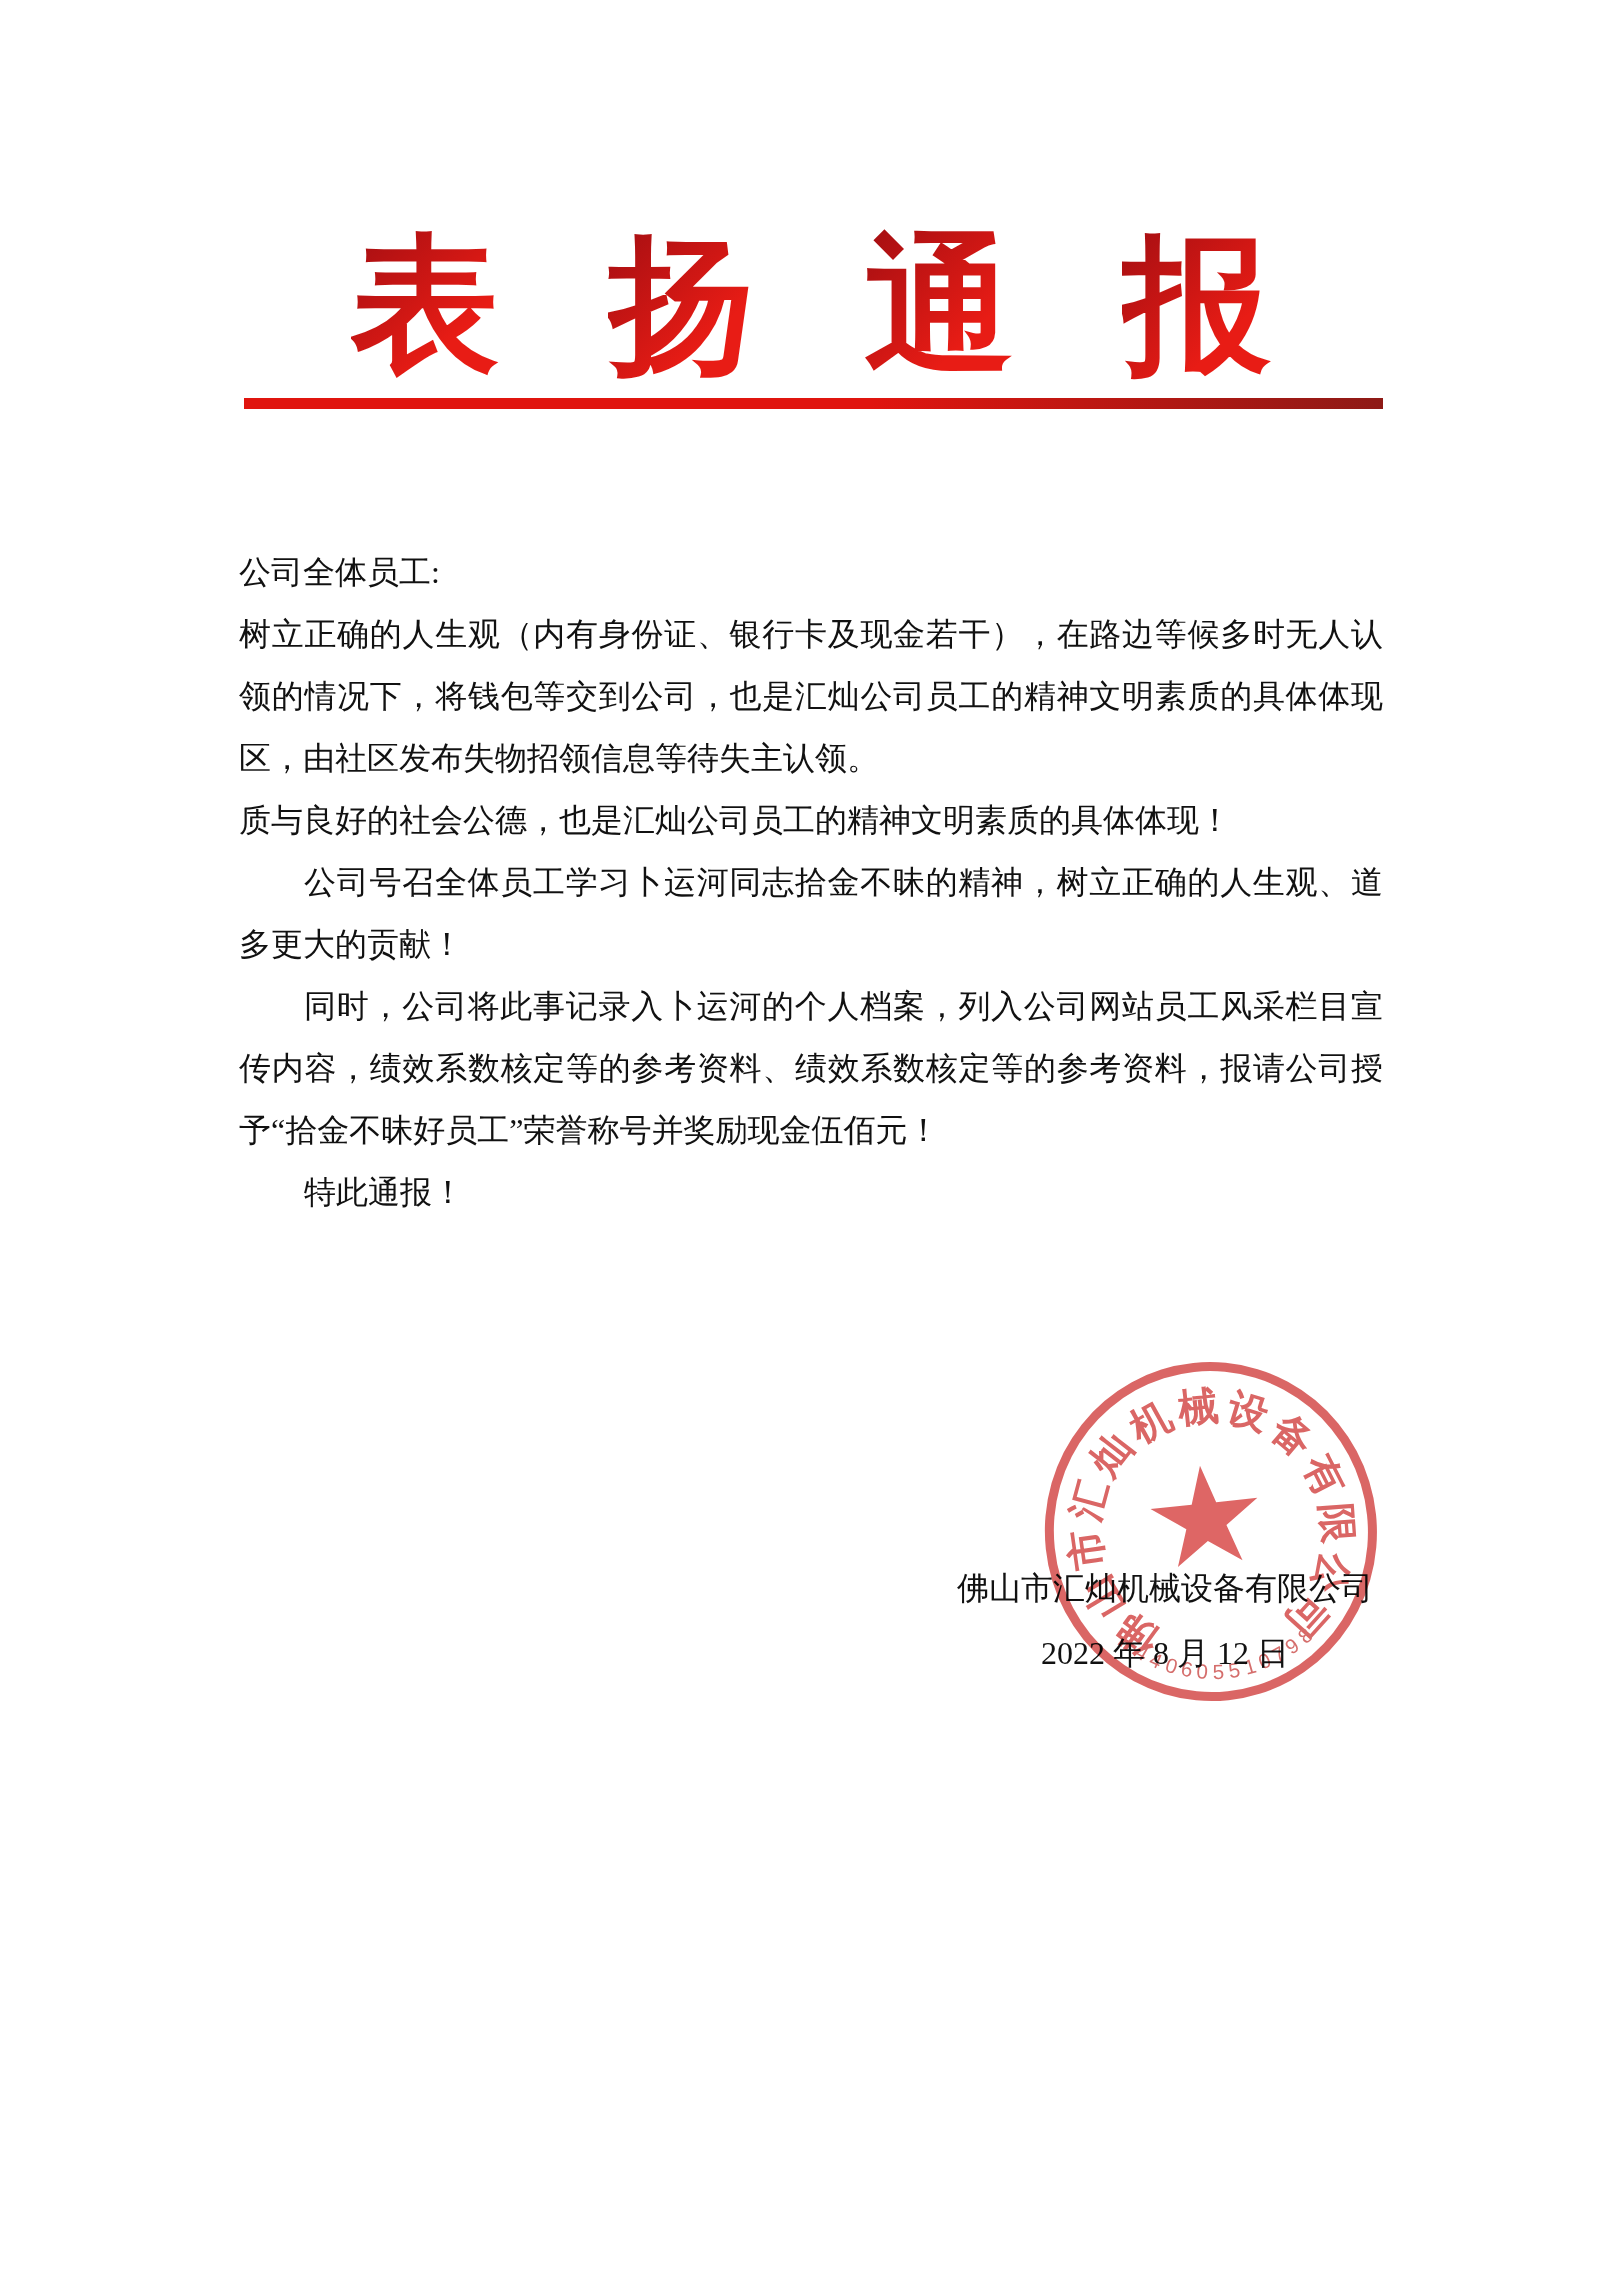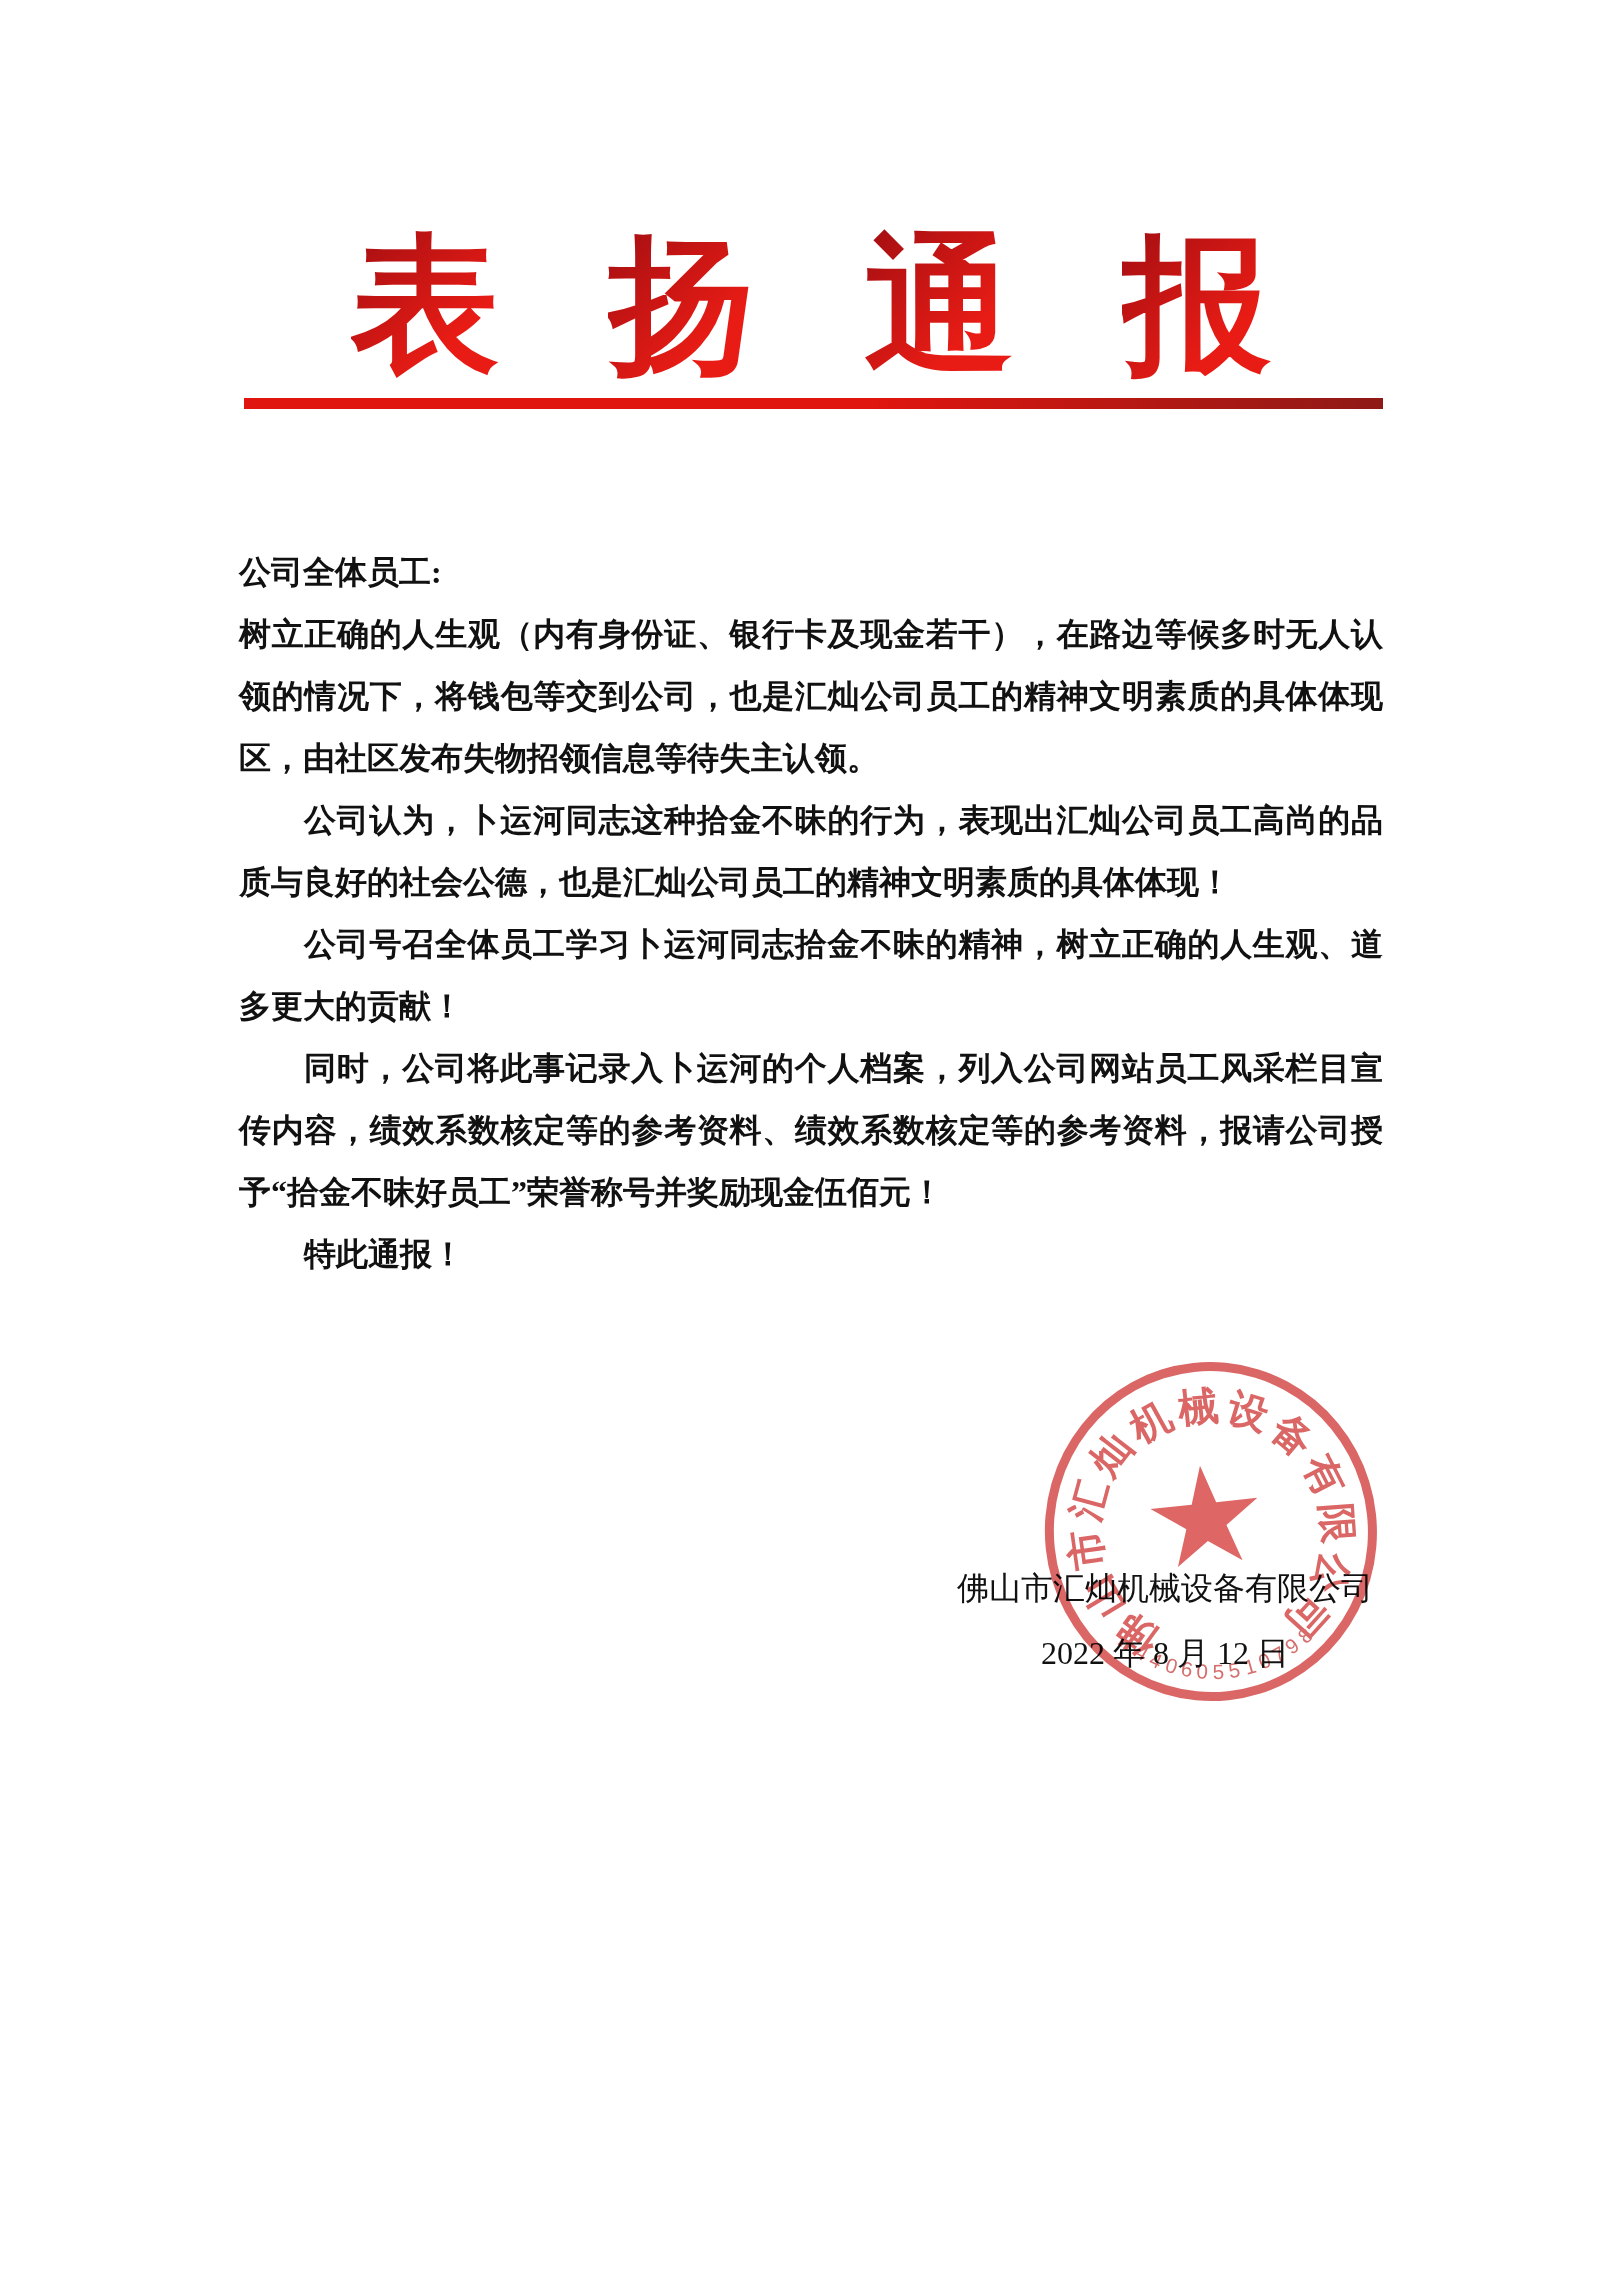--- a/index.html
+++ b/index.html
@@ -25,21 +25,20 @@
     position:absolute;left:244px;top:398px;width:1139px;height:10.8px;
   }
   
   .doc-body{
     position:absolute;left:239px;top:541px;width:1144px;
     font-size:32px;color:#111;
   }
   .doc-line{
     display:block;height:62px;line-height:62px;
     white-space:nowrap;
-    font-weight:bold;
   }
   .doc-line.fill{
     white-space:normal;
     text-align:justify;text-align-last:justify;
     text-justify:inter-character;
   }
   .doc-line.indent{text-indent:65px;}
   
   .signature{
     position:absolute;right:248px;top:1556px;
@@ -85,21 +84,20 @@
       <span class="title-char" style="background-image: linear-gradient(135deg, rgb(163, 14, 18), rgb(232, 28, 21) 70%); color: transparent;">报</span>
     </div>
 
   <div class="title-rule" style="background: linear-gradient(90deg, rgb(224, 21, 15) 0%, rgb(224, 21, 15) 55%, rgb(142, 26, 22) 100%);"></div>
 
   <div class="doc-body">
       <div class="doc-line">公司全体员工:</div>
       <div class="doc-line fill">树立正确的人生观（内有身份证、银行卡及现金若干），在路边等候多时无人认</div>
       <div class="doc-line fill">领的情况下，将钱包等交到公司，也是汇灿公司员工的精神文明素质的具体体现</div>
       <div class="doc-line">区，由社区发布失物招领信息等待失主认领。</div>
-      <div class="doc-line indent fill">公司认为，卜运河同志这种拾金不昧的行为，表现出汇灿公司员工高尚的品</div>
       <div class="doc-line">质与良好的社会公德，也是汇灿公司员工的精神文明素质的具体体现！</div>
       <div class="doc-line indent fill">公司号召全体员工学习卜运河同志拾金不昧的精神，树立正确的人生观、道</div>
       <div class="doc-line">多更大的贡献！</div>
       <div class="doc-line indent fill">同时，公司将此事记录入卜运河的个人档案，列入公司网站员工风采栏目宣</div>
       <div class="doc-line fill">传内容，绩效系数核定等的参考资料、绩效系数核定等的参考资料，报请公司授</div>
       <div class="doc-line">予“拾金不昧好员工”荣誉称号并奖励现金伍佰元！</div>
       <div class="doc-line indent">特此通报！</div>
     </div>
 
   <div class="signature">

